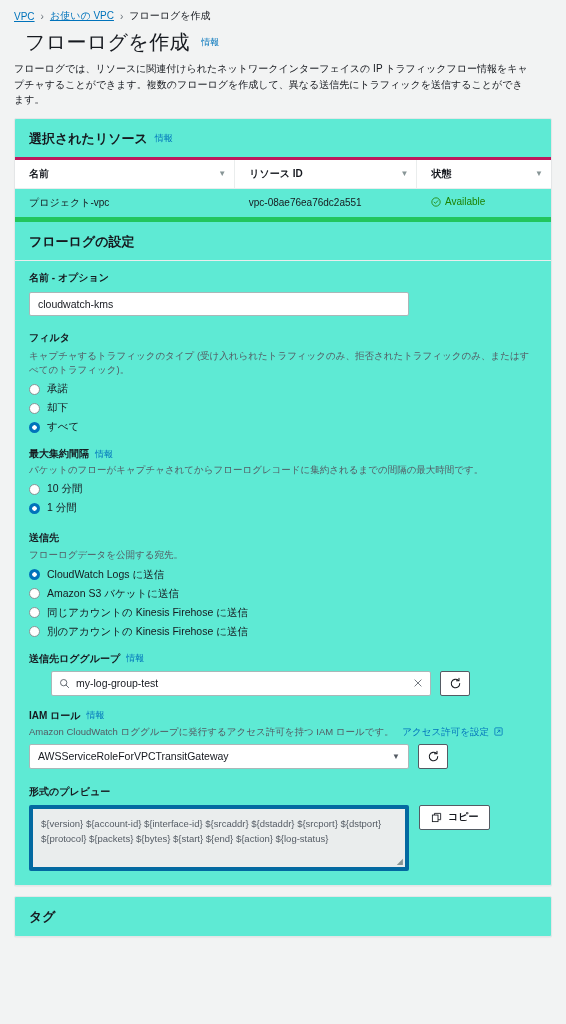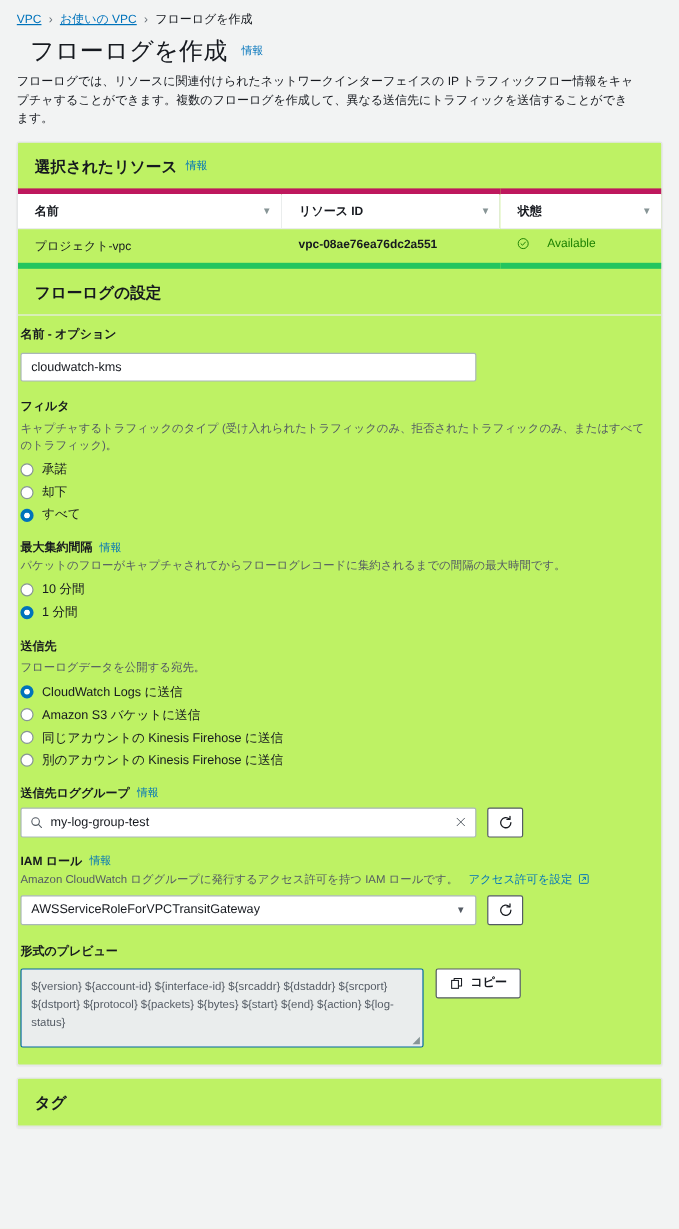--- a/index.html
+++ b/index.html
@@ -35,55 +35,55 @@
     margin-left: 7px; vertical-align: middle; cursor: pointer;
   }
   .page-desc {
     padding: 3px 14px 0 14px;
     font-size: 10px; line-height: 1.55; color: #16191f;
     max-width: 544px;
   }
 
   
   .card {
-    background: #bef264;
+    background: #5eead4;
     border: 1px solid #e4e6e7;
     border-radius: 2px;
     margin: 10px 14px 0 14px;
     box-shadow: 0 1px 1px rgba(0,0,0,.04);
   }
   .card-head {
     padding: 11px 14px 9px 14px;
     display: flex; align-items: center;
   }
   .card-title { font-size: 13px; font-weight: bold; }
   .card-sep { border-top: 1px solid #eaeded; }
 
   
   table.res { width: 100%; border-collapse: collapse; }
   table.res th, table.res td {
     text-align: left; font-size: 10px; padding: 7px 0 7px 14px;
   }
   table.res th {
     font-weight: bold; color: #16191f;
-    border-top: 5px solid #be185d;
+    border-top: 3px solid #be185d;
     border-bottom: 1px solid #eaeded;
     background: #fff;
     position: relative;
   }
   .th-inner { display: flex; align-items: center; justify-content: space-between; padding-right: 8px; }
   .sort-ico { color: #879596; font-size: 8px; line-height: 1; }
   .th-div { border-left: 1px solid #eaeded; }
   table.res td { border-bottom: 5px solid #22c55e; color: #16191f; }
-  .mono { font-weight: bold; font-size: 10px; }
-  .status { display: inline-flex; align-items: center; gap: 15px; color: #1d8102; font-size: 10px; }
+  .mono { font-weight: normal; font-size: 10px; }
+  .status { display: inline-flex; align-items: center; gap: 4px; color: #1d8102; font-size: 10px; }
   .status svg { display: block; }
 
   
-  .form-body { padding: 2px 14px 14px 2px; }
+  .form-body { padding: 2px 14px 14px 14px; }
   .field { margin-top: 13px; }
   .field:first-child { margin-top: 6px; }
   .label { font-size: 10px; font-weight: bold; display: inline-block; vertical-align: middle; }
   .label-row { display: flex; align-items: center; gap: 6px; }
   .hint { font-size: 9.5px; color: #545b64; line-height: 1.5; margin-top: 2px; max-width: 520px; }
 
   input.txt {
     width: 380px; height: 24px;
     border: 1px solid #aab7b8; border-radius: 2px;
     padding: 0 8px; font-size: 10.5px; margin-top: 5px;
@@ -102,42 +102,43 @@
     border-radius: 50%; border: 1px solid #0073bb;
   }
 
   
   .ctrl-row { display: flex; align-items: center; gap: 9px; margin-top: 5px; }
   .searchbox {
     width: 380px; height: 25px;
     border: 1px solid #aab7b8; border-radius: 2px;
     display: flex; align-items: center; gap: 6px; padding: 0 7px;
     background: #fff;
+    margin-left: 22px;
   }
   .searchbox .val { flex: 1; font-size: 10.5px; }
   .selectbox {
     width: 380px; height: 25px;
     border: 1px solid #aab7b8; border-radius: 2px;
     display: flex; align-items: center; padding: 0 8px;
     background: #fff; font-size: 10.5px;
   }
   .selectbox .val { flex: 1; }
   .icon-btn {
     width: 30px; height: 25px;
     border: 1px solid #545b64; border-radius: 2px;
     background: #fff; display: flex; align-items: center; justify-content: center;
     cursor: pointer;
   }
   .x-ico, .caret, .srch-ico { color: #545b64; flex: none; }
 
   
   .preview-row { display: flex; align-items: flex-start; gap: 10px; margin-top: 5px; }
   .preview {
-    width: 336px; height: 66px;
-    background: #eaeded; border: 1px solid #0369a1; border-radius: 2px;
+    width: 380px; height: 66px;
+    background: #eaeded; border: 4px solid #0369a1; border-radius: 2px;
     padding: 7px 8px; font-size: 9.5px; color: #545b64; line-height: 1.6;
     position: relative; overflow: hidden;
   }
   .resize-grip {
     position: absolute; right: 2px; bottom: 1px;
     color: #879596; font-size: 8px; line-height: 1;
   }
   .btn {
     border: 1px solid #545b64; border-radius: 2px; background: #fff;
     font-size: 10px; font-weight: bold; color: #16191f;

